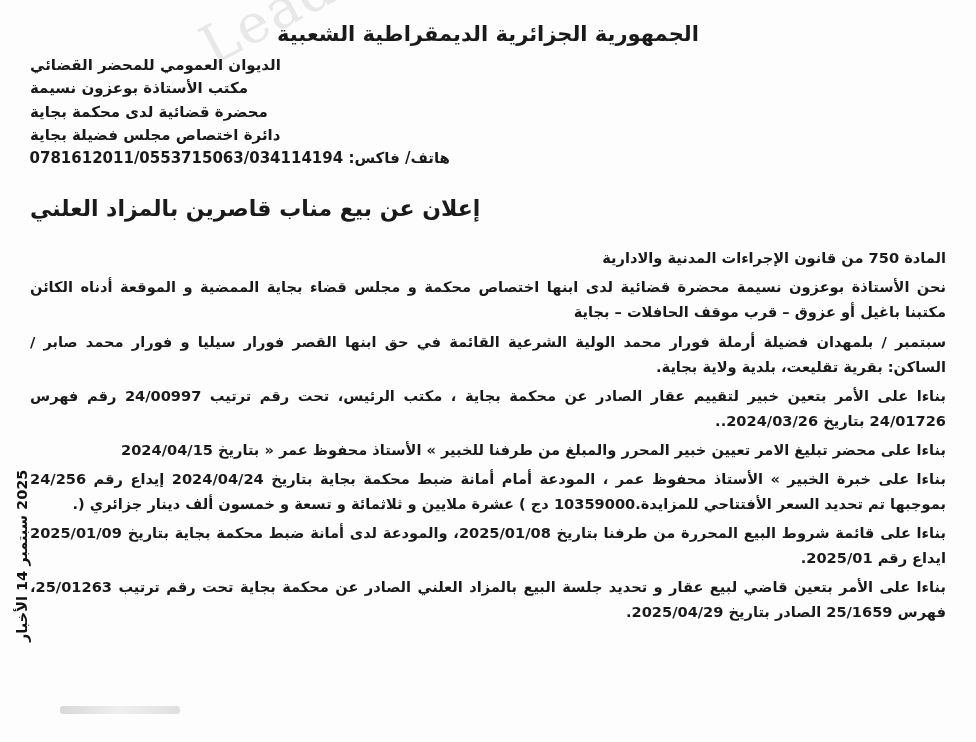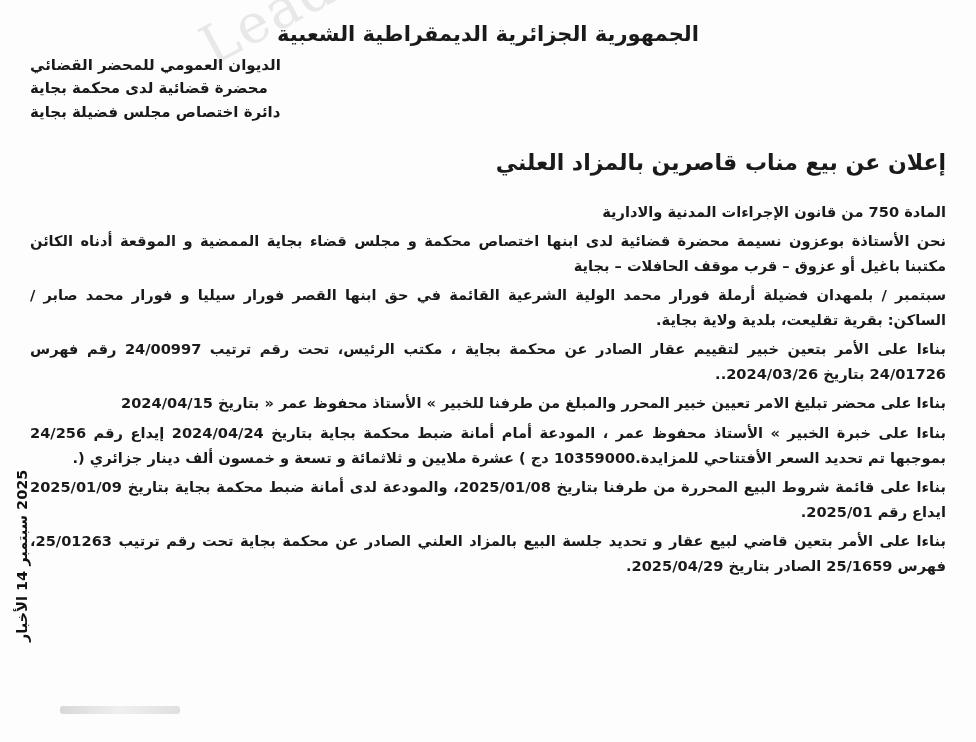--- a/index.html
+++ b/index.html
@@ -53,21 +53,21 @@
     font-size: 15px;
     line-height: 1.55;
     font-weight: bold;
     margin-left: 0;
     margin-right: auto;
     width: 420px;
     margin-top: 2px;
   }
   .office-block div { white-space: nowrap; }
   .title {
-    text-align: right;
+    text-align: left;
     font-size: 22px;
     font-weight: bold;
     margin: 26px 0 24px 0;
     letter-spacing: 0.5px;
   }
   .body-text {
     direction: rtl;
     text-align: justify;
     font-size: 14.6px;
     line-height: 1.72;
@@ -117,22 +117,24 @@
   <div class="side-stamp">
     <span>2025</span><span class="sep">&nbsp;</span><span>سبتمبر</span><span class="sep">&nbsp;</span><span>14</span><span class="sep">&nbsp;</span><span>الأخبار</span>
   </div>
 
   <div class="content">
 
     <div class="header-line">الجمهورية الجزائرية الديمقراطية الشعبية</div>
 
     <div class="office-block">
       <div>الديوان العمومي للمحضر القضائي</div>
+      <div>مكتب الأستاذة بوعزون نسيمة</div>
       <div>محضرة قضائية لدى محكمة بجاية</div>
       <div>دائرة اختصاص مجلس فضيلة بجاية</div>
+      <div>هاتف/ فاكس: 0781612011/0553715063/034114194</div>
     </div>
 
     <div class="title">إعلان عن بيع مناب قاصرين بالمزاد العلني</div>
 
     <div class="body-text">
       <p>المادة 750 من قانون الإجراءات المدنية والادارية</p>
       <p>نحن الأستاذة بوعزون نسيمة محضرة قضائية لدى ابنها اختصاص محكمة و مجلس قضاء بجاية الممضية و الموقعة أدناه الكائن مكتبنا باغيل أو عزوق – قرب موقف الحافلات – بجاية</p>
       <p>سبتمبر / بلمهدان فضيلة أرملة فورار محمد الولية الشرعية القائمة في حق ابنها القصر فورار سيليا و فورار محمد صابر / الساكن: بقرية تقليعت، بلدية ولاية بجاية.</p>
       <p>بناءا على الأمر بتعين خبير لتقييم عقار الصادر عن محكمة بجاية ، مكتب الرئيس،  تحت رقم ترتيب 24/00997  رقم فهرس 24/01726 بتاريخ 2024/03/26..</p>
       <p>بناءا على محضر تبليغ الامر تعيين خبير المحرر والمبلغ من طرفنا للخبير  » الأستاذ محفوظ عمر  « بتاريخ 2024/04/15</p>

